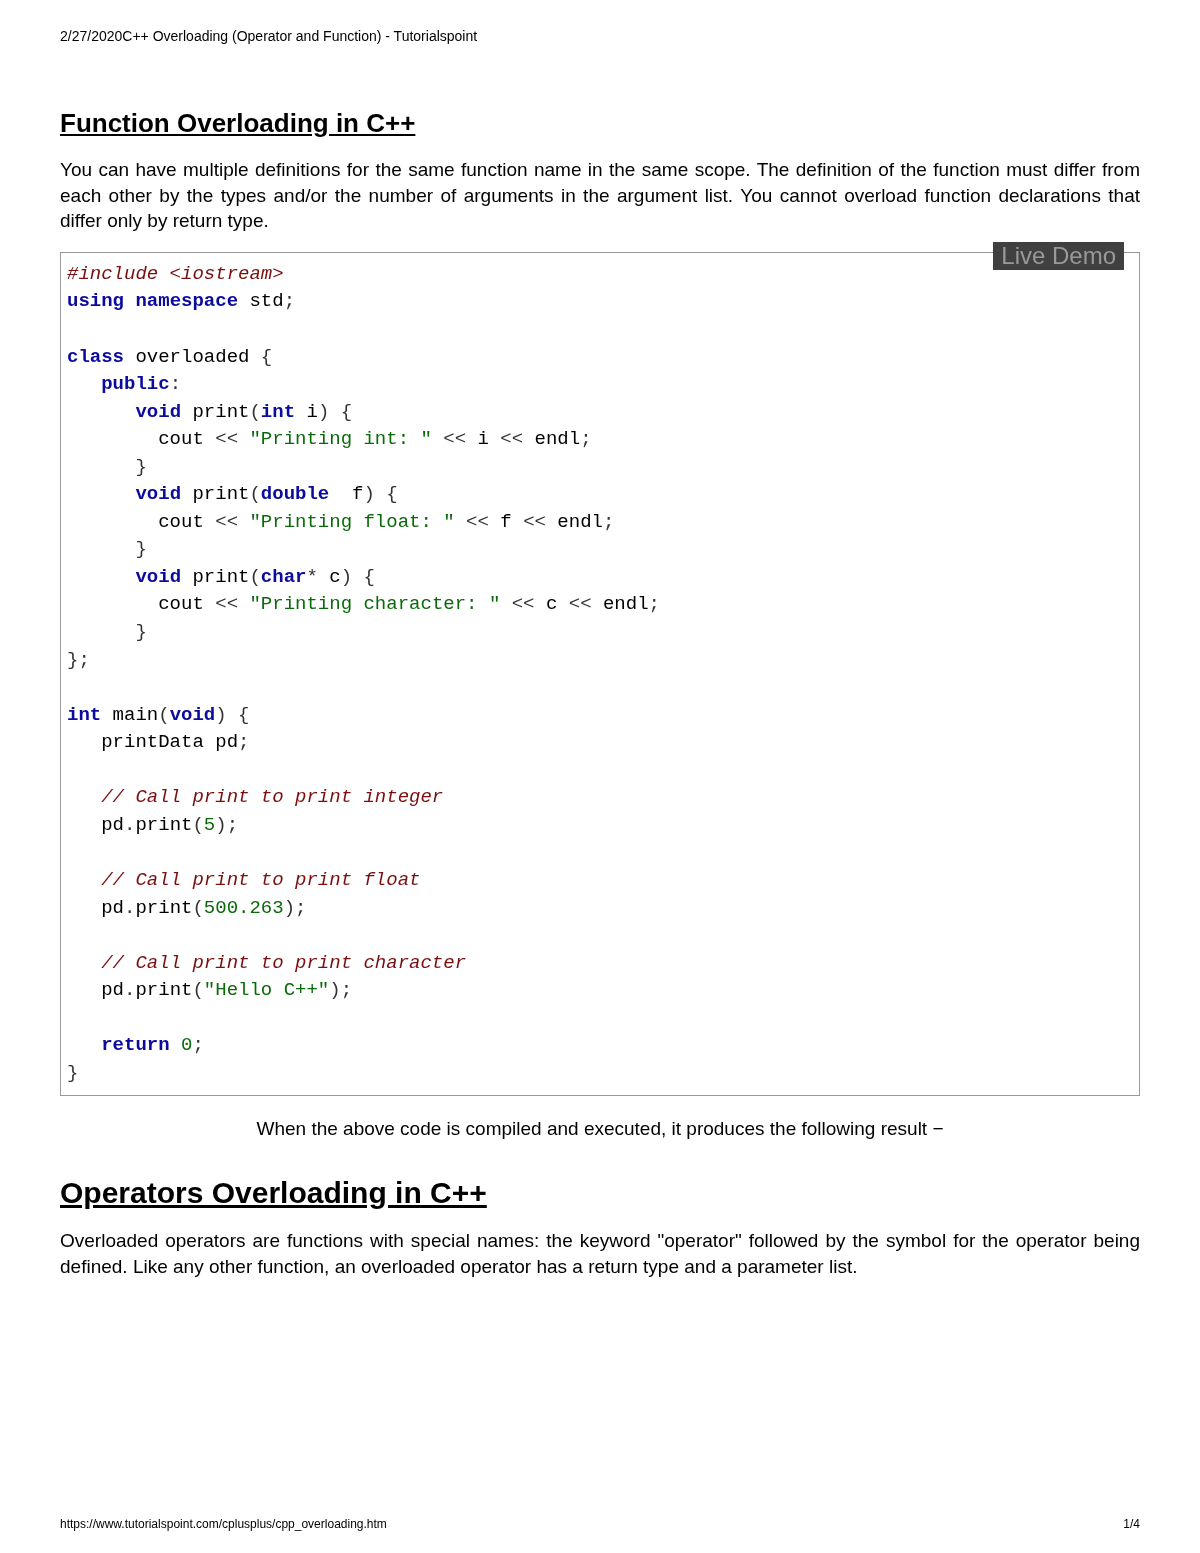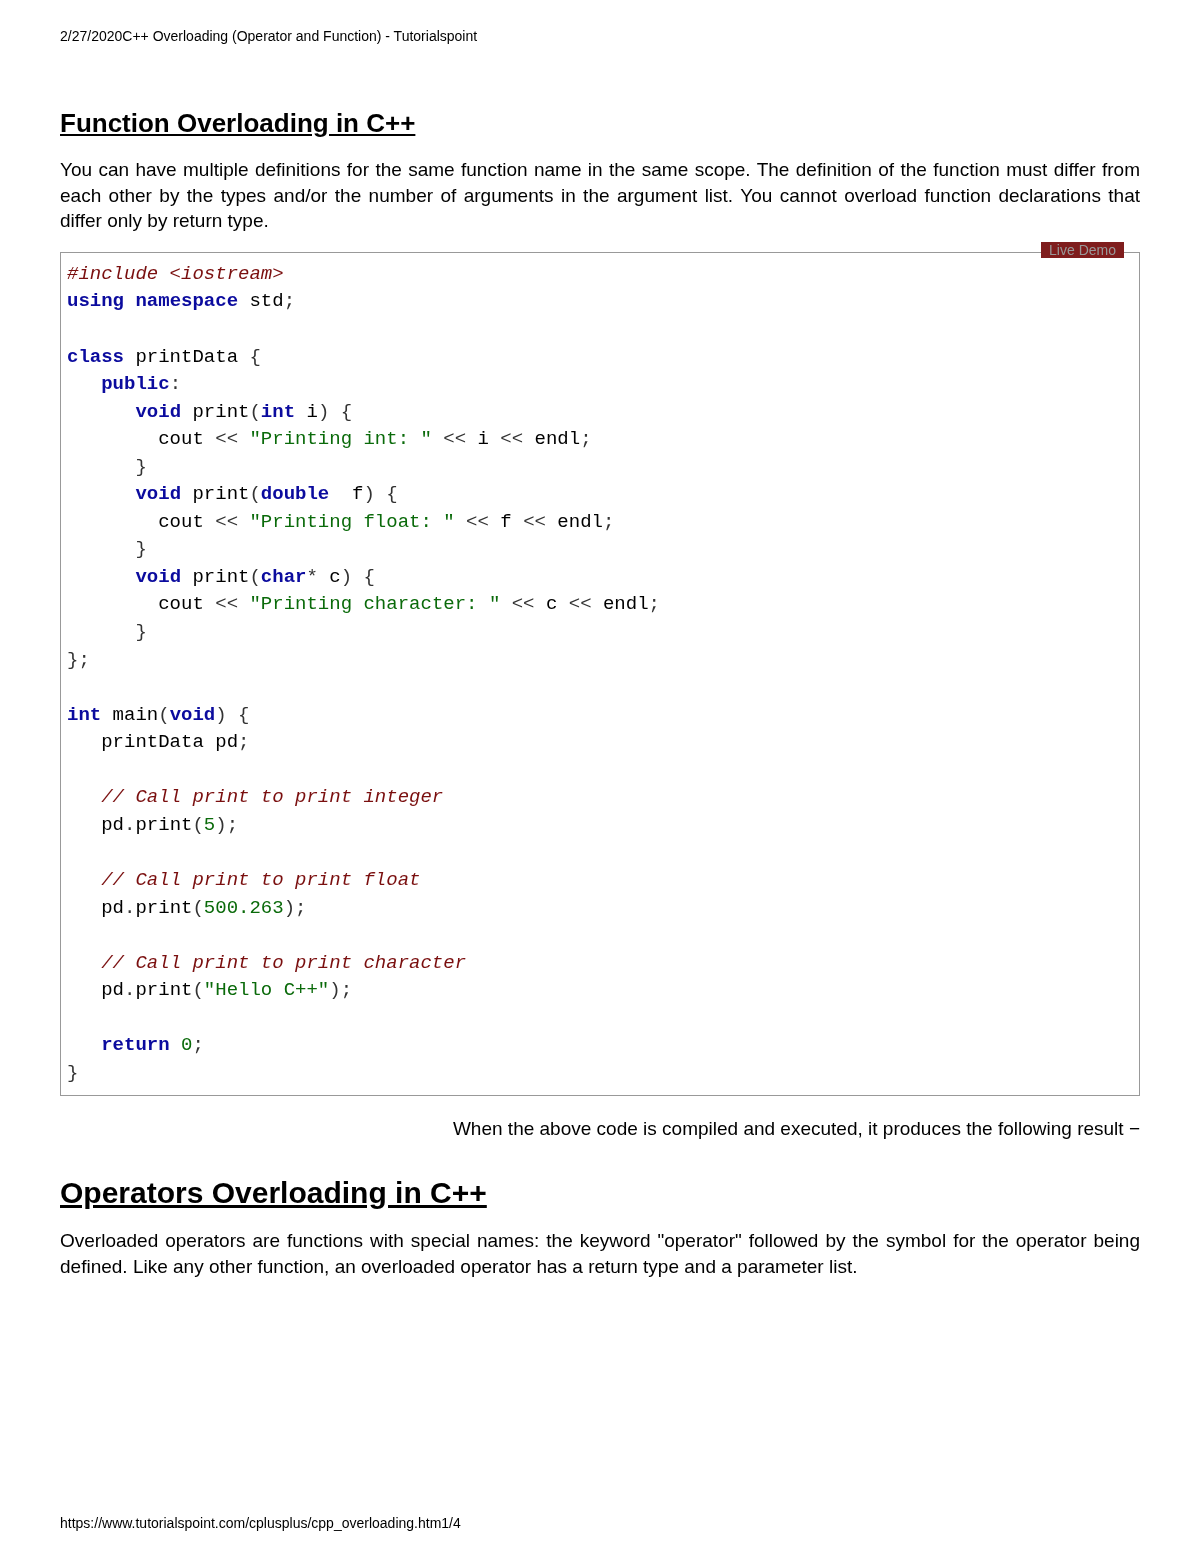--- a/index.html
+++ b/index.html
@@ -42,24 +42,24 @@
   }
   .bold { font-weight: bold; }
   .code-wrap {
     position: relative;
     margin: 18px 0 20px 0;
   }
   .live-demo {
     position: absolute;
     right: 16px;
     top: -10px;
-    background: #7f1d1d;
+    background: #404040;
     padding: 0 8px;
     color: #999;
-    font-size: 14px;
+    font-size: 24px;
     font-family: Arial, Helvetica, sans-serif;
   }
   pre.code {
     border: 1px solid #999;
     margin: 0;
     padding: 8px 6px;
     font-family: "Consolas", "Courier New", monospace;
     font-size: 19px;
     line-height: 1.45;
     overflow: auto;
@@ -81,21 +81,22 @@
   .tok-str { color: #0a6a0a; }
   .tok-num { color: #0a6a0a; }
   .tok-com { color: #7a0f0f; font-style: italic; }
   .tok-op  { color: #333; }
   .print-footer {
     position: absolute;
     bottom: 22px;
     left: 60px;
     right: 60px;
     display: flex;
-    font-size: 14px;
+    justify-content: space-between;
+    font-size: 12px;
     color: #000;
   }
 </style>
 </head>
 <body>
 
 <div class="page">
 
   <div class="print-header">
     <div class="date">2/27/2020</div>
@@ -106,21 +107,21 @@
   <h1 class="section">Function Overloading in C++</h1>
 
   <p class="body">You can have multiple definitions for the same function name in the same scope. The definition of the function must differ from each other by the types and/or the number of arguments in the argument list. You cannot overload function declarations that differ only by return type.</p>
 
 
   <div class="code-wrap">
     <div class="live-demo">Live Demo</div>
     <pre class="code"><span class="tok-pp">#include</span><span class="tok-pp"> &lt;iostream&gt;</span>
 <span class="tok-kw">using</span><span> </span><span class="tok-kw">namespace</span><span class="tok-pl"> std</span><span class="tok-op">;</span>
 <span></span>
-<span class="tok-kw">class</span><span class="tok-pl"> printData </span><span class="tok-op">{</span>
+<span class="tok-kw">class</span><span class="tok-pl"> overloaded </span><span class="tok-op">{</span>
 <span>   </span><span class="tok-kw">public</span><span class="tok-op">:</span>
 <span>      </span><span class="tok-kw">void</span><span class="tok-pl"> print</span><span class="tok-op">(</span><span class="tok-kw">int</span><span class="tok-pl"> i</span><span class="tok-op">)</span><span> </span><span class="tok-op">{</span>
 <span class="tok-pl">        cout </span><span class="tok-op">&lt;&lt;</span><span> </span><span class="tok-str">"Printing int: "</span><span> </span><span class="tok-op">&lt;&lt;</span><span class="tok-pl"> i </span><span class="tok-op">&lt;&lt;</span><span class="tok-pl"> endl</span><span class="tok-op">;</span>
 <span>      </span><span class="tok-op">}</span>
 <span>      </span><span class="tok-kw">void</span><span class="tok-pl"> print</span><span class="tok-op">(</span><span class="tok-kw">double</span><span class="tok-pl">  f</span><span class="tok-op">)</span><span> </span><span class="tok-op">{</span>
 <span class="tok-pl">        cout </span><span class="tok-op">&lt;&lt;</span><span> </span><span class="tok-str">"Printing float: "</span><span> </span><span class="tok-op">&lt;&lt;</span><span class="tok-pl"> f </span><span class="tok-op">&lt;&lt;</span><span class="tok-pl"> endl</span><span class="tok-op">;</span>
 <span>      </span><span class="tok-op">}</span>
 <span>      </span><span class="tok-kw">void</span><span class="tok-pl"> print</span><span class="tok-op">(</span><span class="tok-kw">char</span><span class="tok-op">*</span><span class="tok-pl"> c</span><span class="tok-op">)</span><span> </span><span class="tok-op">{</span>
 <span class="tok-pl">        cout </span><span class="tok-op">&lt;&lt;</span><span> </span><span class="tok-str">"Printing character: "</span><span> </span><span class="tok-op">&lt;&lt;</span><span class="tok-pl"> c </span><span class="tok-op">&lt;&lt;</span><span class="tok-pl"> endl</span><span class="tok-op">;</span>
 <span>      </span><span class="tok-op">}</span>
@@ -135,21 +136,21 @@
 <span>   </span><span class="tok-com">// Call print to print float</span>
 <span class="tok-pl">   pd</span><span class="tok-op">.</span><span class="tok-pl">print</span><span class="tok-op">(</span><span class="tok-num">500.263</span><span class="tok-op">);</span>
 <span></span>
 <span>   </span><span class="tok-com">// Call print to print character</span>
 <span class="tok-pl">   pd</span><span class="tok-op">.</span><span class="tok-pl">print</span><span class="tok-op">(</span><span class="tok-str">"Hello C++"</span><span class="tok-op">);</span>
 <span></span>
 <span>   </span><span class="tok-kw">return</span><span> </span><span class="tok-num">0</span><span class="tok-op">;</span>
 <span class="tok-op">}</span></pre>
   </div>
 
-  <p class="body" style="text-align:right">When the above code is compiled and executed, it produces the following result −</p>
+  <p class="body" style="text-align:center">When the above code is compiled and executed, it produces the following result −</p>
 
 
   <h2 class="section">Operators Overloading in C++</h2>
 
 
   <p class="body">Overloaded operators are functions with special names: the keyword "operator" followed by the symbol for the operator being defined. Like any other function, an overloaded operator has a return type and a parameter list.</p>
 
   <div class="print-footer">
     <div>https://www.tutorialspoint.com/cplusplus/cpp_overloading.htm</div>
     <div>1/4</div>

